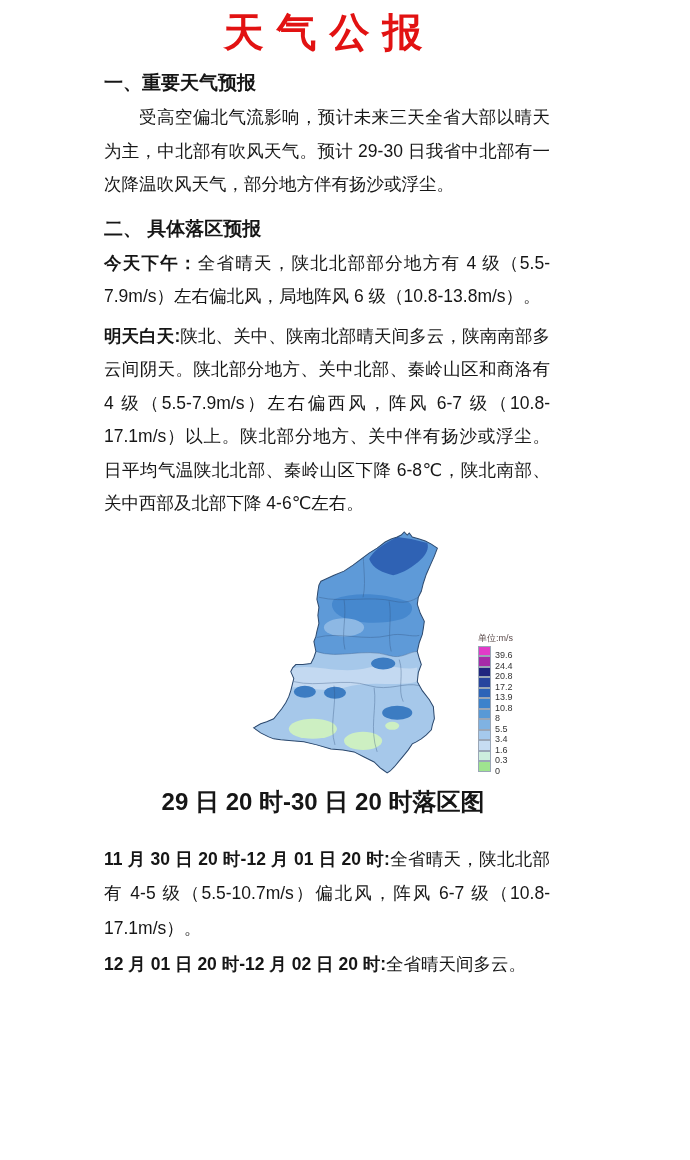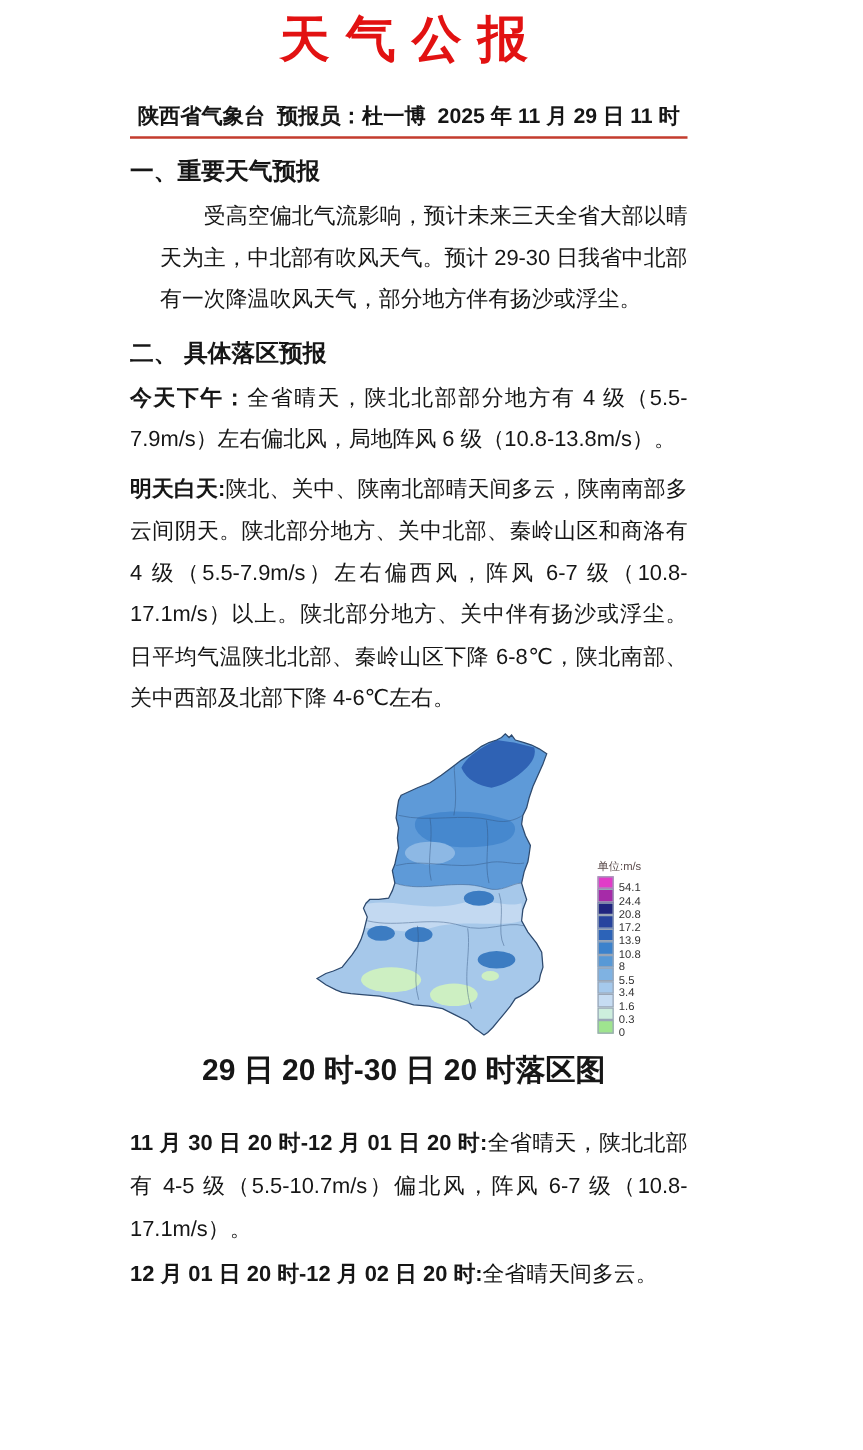--- a/index.html
+++ b/index.html
@@ -39,21 +39,21 @@
     line-height:24px;
     white-space:pre-wrap;
   }
   .body-p{
     margin-top:6px;
     font-size:17.5px;
     line-height:33.5px;
     text-align:justify;
     white-space:pre-wrap;
   }
-  .indent{text-indent:2em;margin-left:24px;}
+  .indent{text-indent:2em;}
   .lead{font-weight:bold;}
   
   .figure{margin-top:8px;}
   .figure-titles{
     width:206px;
     margin-left:250px;
     text-align:center;
     color:#4a4a52;
   }
   .ft-line{font-size:11.5px;line-height:16px;white-space:pre-wrap;}
@@ -77,21 +77,20 @@
 </style>
 </head>
 <body>
 
 <div class="page">
 
   <div class="doc-title">天气公报</div>
 
   <div class="content">
 
-    <div class="byline">陕西省气象台  预报员：杜一博  2025 年 11 月 29 日 11 时</div>
 
     <div class="sec-heading">一、重要天气预报</div>
 
     <div class="body-p indent">受高空偏北气流影响，预计未来三天全省大部以晴天为主，中北部有吹风天气。预计 29-30 日我省中北部有一次降温吹风天气，部分地方伴有扬沙或浮尘。</div>
 
     <div class="sec-heading">二、 具体落区预报</div>
 
     <div class="body-p"><span class="lead">今天下午：</span><span>全省晴天，陕北北部部分地方有 4 级（5.5-7.9m/s）左右偏北风，局地阵风 6 级（10.8-13.8m/s）。</span></div>
 
 
@@ -148,21 +147,21 @@
 
           <path d="M72,52 L85,46 L95,42 L104,36 L112,30 L120,24 L128,19 L136,13 L142,10 L148,8 L152,6 L155,3 L158,6 L160,4 L163,8 L170,10 L176,12 L182,15 L188,19 L185,27 L181,36 L177,45 L174,54 L172,62 L169,68 L168,75 L171,84 L175,92 L174,99 L173,105 L170,113 L168,122 L170,129 L172,135 L169,143 L168,152 L173,161 L180,170 L184,177 L185,189 L183,195 L182,200 L177,205 L172,209 L167,212 L163,214 L159,220 L155,225 L150,231 L145,237 L141,241 L138,243 L134,240 L131,238 L128,235 L125,232 L115,227 L105,222 L94,220 L82,219 L68,215 L55,212 L43,211 L32,210 L25,209 L20,207 L12,203 L5,198 L12,194 L18,192 L25,189 L29,184 L33,179 L37,173 L40,167 L42,161 L43,157 L45,149 L42,142 L44,138 L47,135 L54,135 L62,134 L65,128 L67,122 L66,117 L65,112 L67,107 L68,102 L70,94 L69,86 L70,78 L68,70 L69,62 L70,56 Z" fill="none" stroke-width="1" stroke="#2e4a6e"></path>
         </svg>
       </div>
 
       <div class="legend">
         <div class="legend-title">单位:m/s</div>
         <div>
             <div class="lg-row">
               <div class="lg-sw" style="background: rgb(225, 60, 200);"></div>
-              <div class="lg-lb">54.1</div>
+              <div class="lg-lb">39.6</div>
             </div>
             <div class="lg-row">
               <div class="lg-sw" style="background: rgb(166, 43, 168);"></div>
               <div class="lg-lb">24.4</div>
             </div>
             <div class="lg-row">
               <div class="lg-sw" style="background: rgb(32, 37, 127);"></div>
               <div class="lg-lb">20.8</div>
             </div>
             <div class="lg-row">

